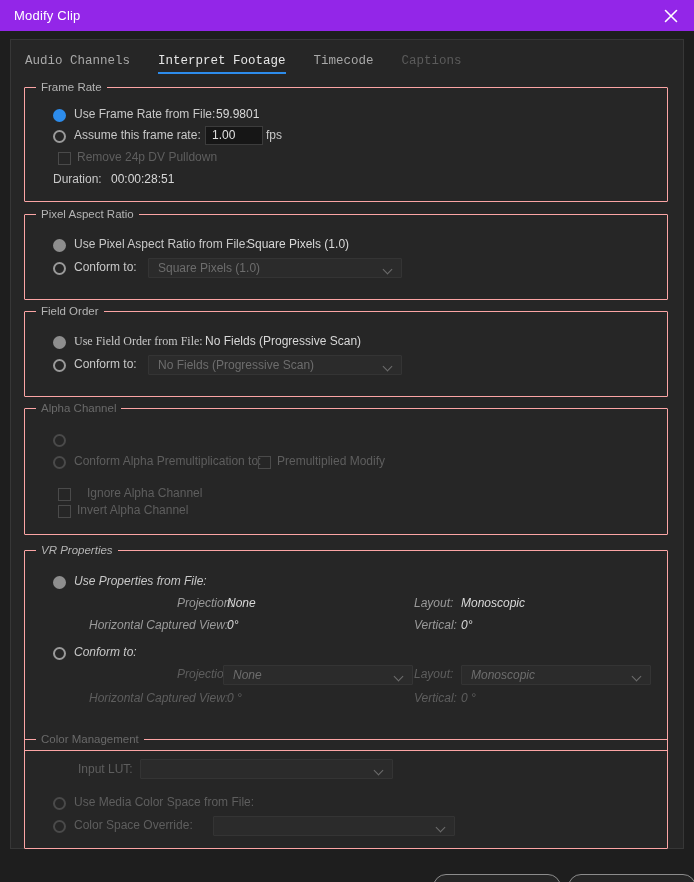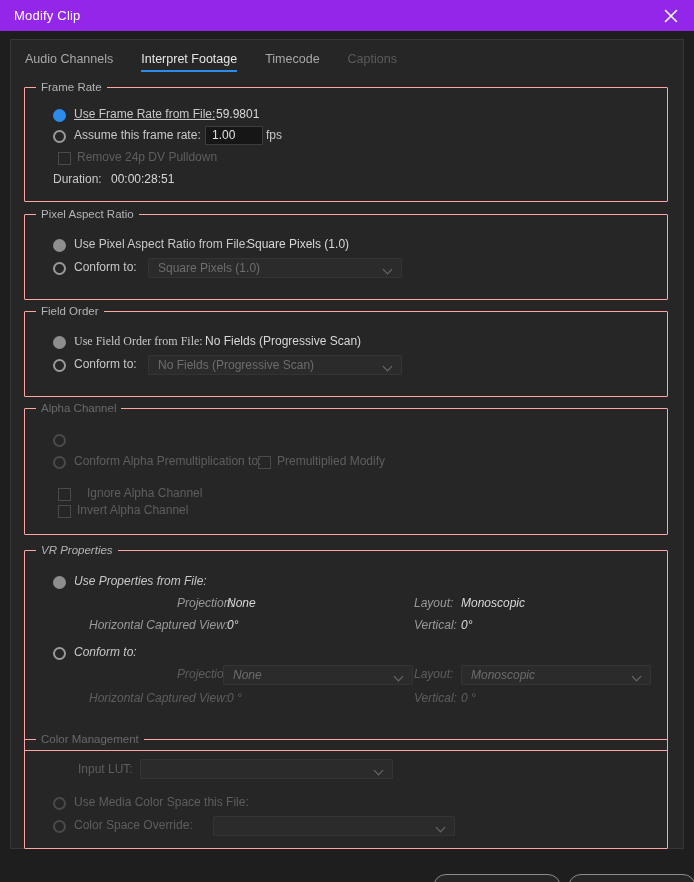--- a/index.html
+++ b/index.html
@@ -47,22 +47,22 @@
     width: 674px; height: 810px;
     border: 1px solid #373737;
     background: #262626;
   }
 
   
   .tabbar {
     position: absolute;
     left: 0; top: 0;
     width: 100%; height: 34px;
-    display: flex; align-items: flex-start;
-    padding-left: 14px; padding-top: 12px;
+    display: flex; align-items: flex-end;
+    padding-left: 14px; padding-top: 12px; font-family: Liberation Mono, monospace;
   }
   .tab {
     position: relative;
     font-size: 12.5px;
     color: #a8a8a8;
     margin-right: 28px;
     padding-bottom: 6px;
     cursor: pointer;
     white-space: nowrap;
   }
@@ -227,21 +227,21 @@
       <div class="tab">Audio Channels</div>
       <div class="tab active">Interpret Footage</div>
       <div class="tab">Timecode</div>
       <div class="tab disabled">Captions</div>
     </div>
 
     <div class="group" style="top:47px; height:115px;">
       <div class="group-title">Frame Rate</div>
 
       <div class="radio sel-blue" style="left:28px; top:21px;"></div>
-      <div class="lbl" style="left:49px; top:19px;text-decoration:underline;">Use Frame Rate from File:</div>
+      <div class="lbl" style="left:49px; top:19px;">Use Frame Rate from File:</div>
       <div class="val" style="left:191px; top:19px;">59.9801</div>
 
       <div class="radio" style="left:28px; top:42px;"></div>
       <div class="lbl" style="left:49px; top:40px;">Assume this frame rate:</div>
       <input class="textinput" type="text" style="left: 180px; top: 38px; width: 58px;" value="1.00">
       <div class="lbl" style="left:241px; top:40px;">fps</div>
 
       <div class="checkbox disabled" style="left:33px; top:64px;"></div>
       <div class="lbl dim" style="left:52px; top:62px;">Remove 24p DV Pulldown</div>
 
@@ -335,21 +335,21 @@
     <div class="group disabled" style="top:699px; height:110px;">
       <div class="group-title">Color Management</div>
 
       <div class="lbl dim" style="left:53px; top:22px;">Input LUT:</div>
       <div class="dropdown disabled" style="left:115px; top:19px; width:253px;">
         <span class="dd-text"></span>
         <span class="dd-arrow"></span>
       </div>
 
       <div class="radio disabled" style="left:28px; top:57px;"></div>
-      <div class="lbl dim" style="left:49px; top:55px;">Use Media Color Space this File:</div>
+      <div class="lbl dim" style="left:49px; top:55px;">Use Media Color Space from File:</div>
 
       <div class="radio disabled" style="left:28px; top:80px;"></div>
       <div class="lbl dim" style="left:49px; top:78px;">Color Space Override:</div>
       <div class="dropdown disabled" style="left:188px; top:76px; width:242px;">
         <span class="dd-text"></span>
         <span class="dd-arrow"></span>
       </div>
     </div>
 
   </div>

